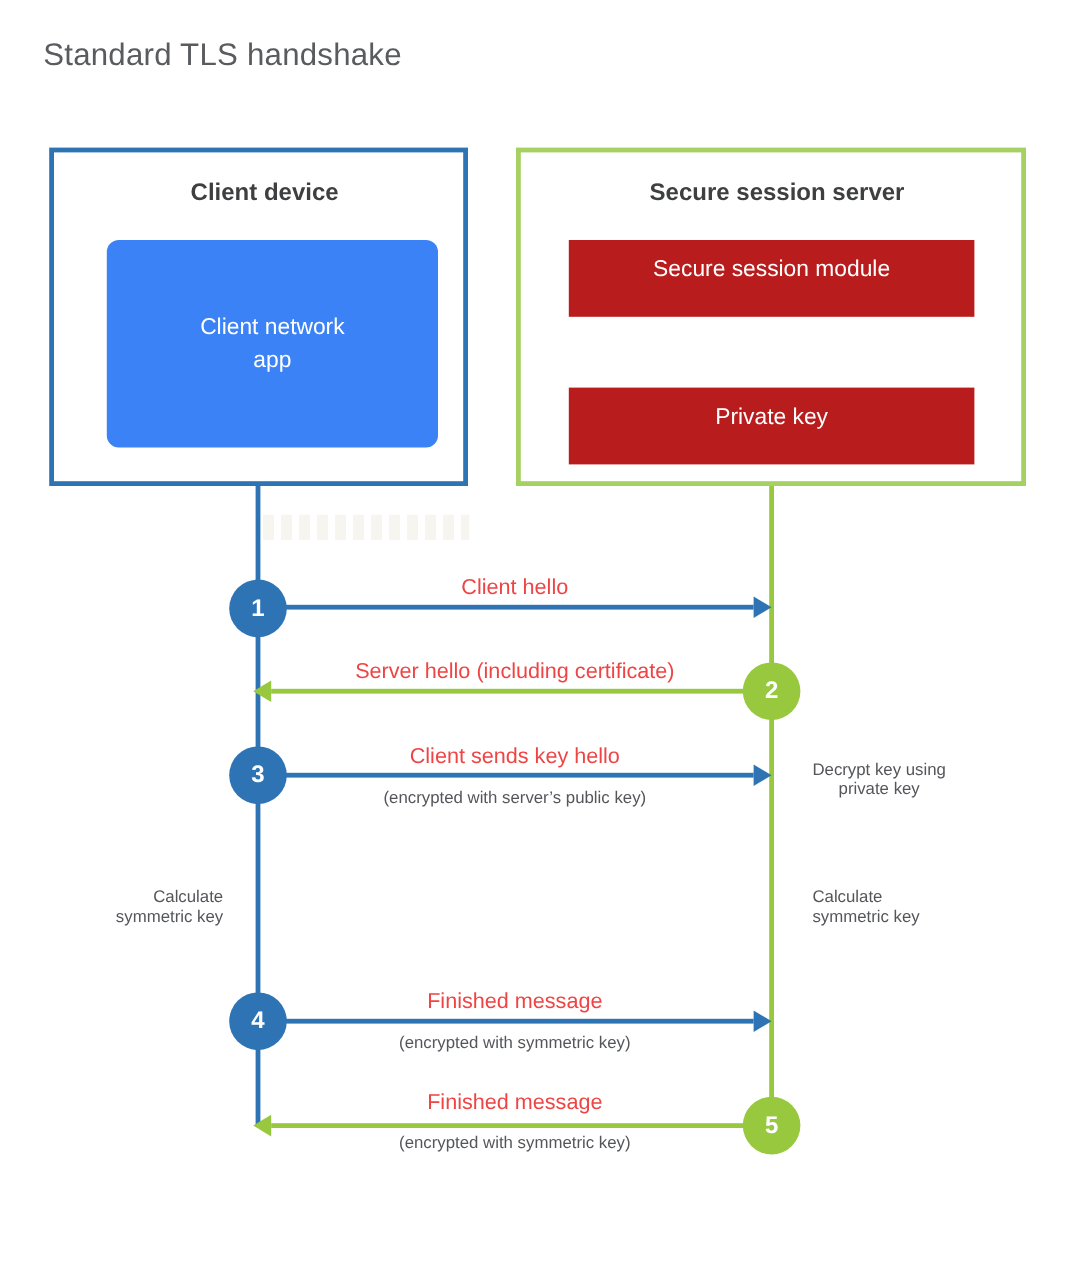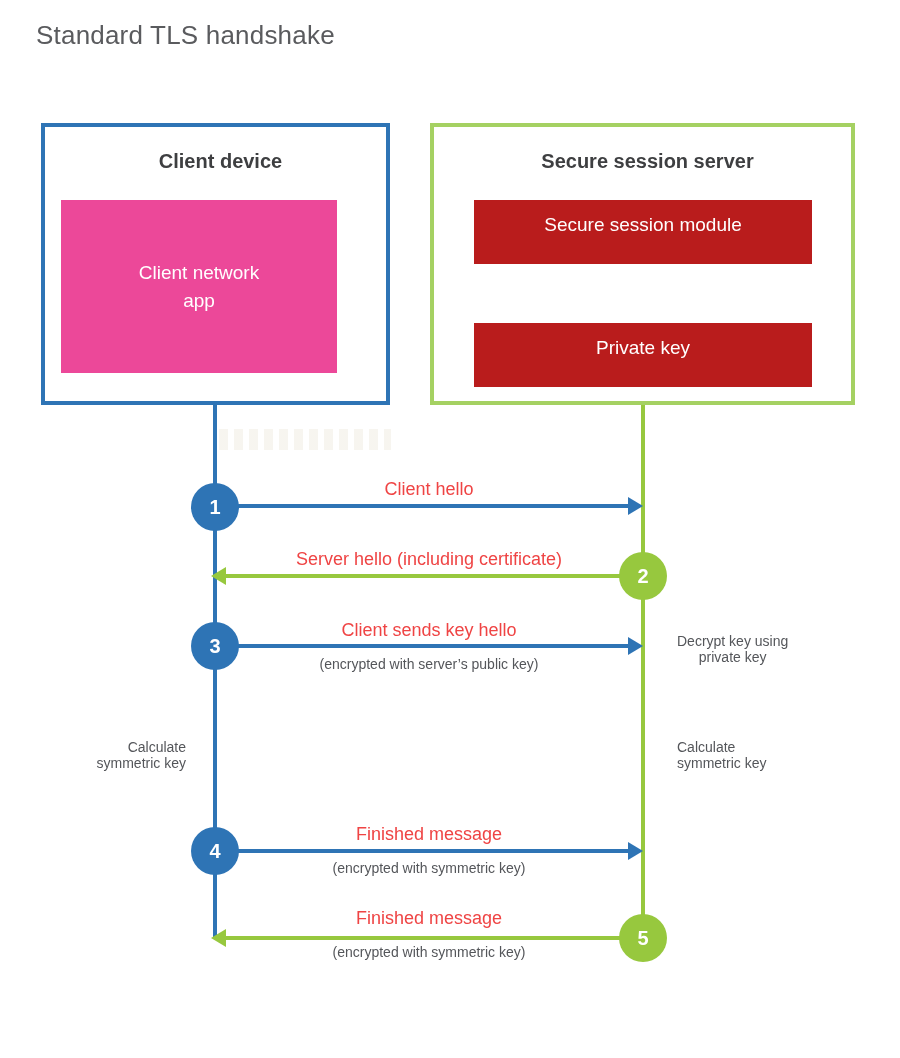--- a/index.html
+++ b/index.html
@@ -1,29 +1,29 @@
 <!DOCTYPE html>
 <html><head>
 <meta charset="utf-8">
 <style>
   html,body{margin:0;padding:0;background:#ffffff;}
   body{font-family:"Liberation Sans","DejaVu Sans",sans-serif;}
   .canvas{position:relative;width:900px;height:1058px;background:#ffffff;overflow:hidden;}
 
-  .page-title{position:absolute;left:36px;top:20px;font-size:26px;font-weight:300;color:#5a5b5e;letter-spacing:.2px;}
+  .page-title{position:absolute;left:36px;top:30px;font-size:26px;font-weight:300;color:#5a5b5e;letter-spacing:.2px;}
 
   
   .actor-box{position:absolute;top:123px;height:282px;background:#fff;box-sizing:border-box;}
   .client-box{left:41px;width:349px;border:4px solid #2e74b5;}
   .server-box{left:430px;width:425px;border:4px solid #a5d162;}
   .actor-title{position:absolute;left:0;right:0;top:23px;text-align:center;font-size:20px;font-weight:bold;color:#3e3f41;margin-left:10px;}
 
-  .client-app{position:absolute;left:16px;top:73px;width:276px;height:173px;background:#ec4899;
+  .client-app{position:absolute;left:44px;top:73px;width:276px;height:173px;background:#3b82f6;
     display:flex;align-items:center;justify-content:center;text-align:center;
-    color:#ffffff;font-size:19px;line-height:28px;white-space:pre-line;}
+    color:#ffffff;font-size:19px;line-height:28px;white-space:pre-line;border-radius:10px;}
 
   .server-bar{position:absolute;left:40px;width:338px;height:64px;background:#b91c1c;
     text-align:center;line-height:50px;color:#ffffff;font-size:19px;}
   .bar-0{top:73px;} .bar-1{top:134px;} .bar-2{top:196px;}
 
   
   .lifeline{position:absolute;top:405px;width:4px;height:534px;}
   .lifeline.blue{left:213px;background:#2e74b5;}
   .lifeline.green{left:641px;background:#97c83e;}
 

